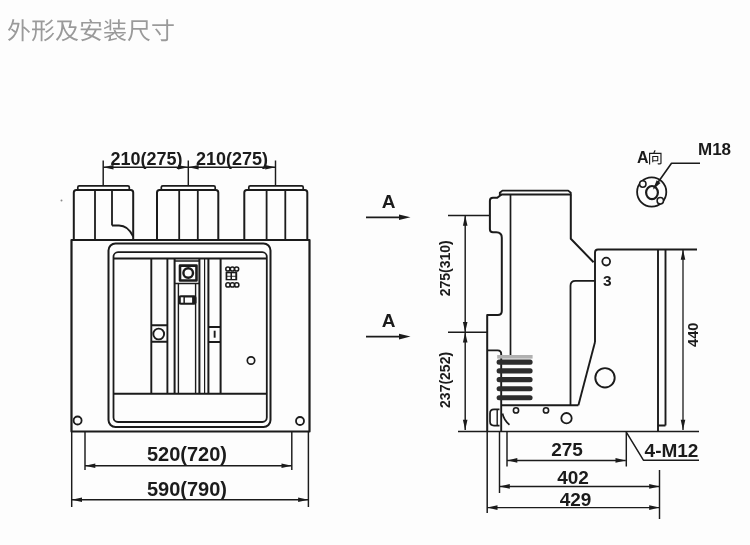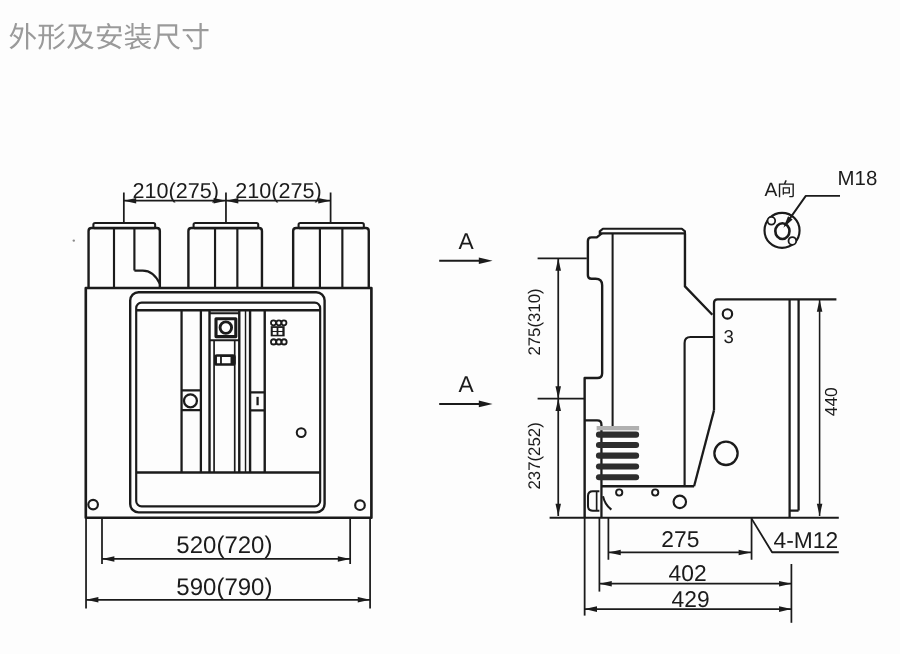--- a/index.html
+++ b/index.html
@@ -1,16 +1,16 @@
 <!DOCTYPE html>
 <html><head>
 <meta charset="utf-8">
 <style>
   html,body{margin:0;padding:0;background:#ffffff;}
-  #wrap{width:750px;height:545px;position:relative;background:#fdfdfd;font-family:"Liberation Sans",sans-serif;}
+  #wrap{width:750px;height:545px;position:relative;background:#fdfdfd;font-family:"Liberation Sans",sans-serif;font-weight:bold;}
   svg{position:absolute;top:0;left:0;transform:translateZ(0);will-change:transform;}
   text{font-family:"Liberation Sans",sans-serif;fill:#1b1b1b;}
 </style>
 </head>
 <body>
 <div id="wrap">
 <svg width="750" height="545" viewBox="0 0 750 545">
 <g fill="none" stroke="#1b1b1b" stroke-width="1.8" stroke-linecap="butt" stroke-linejoin="round">
 
 <rect x="71.5" y="240" width="238" height="191.5" stroke-width="2.2"></rect>

